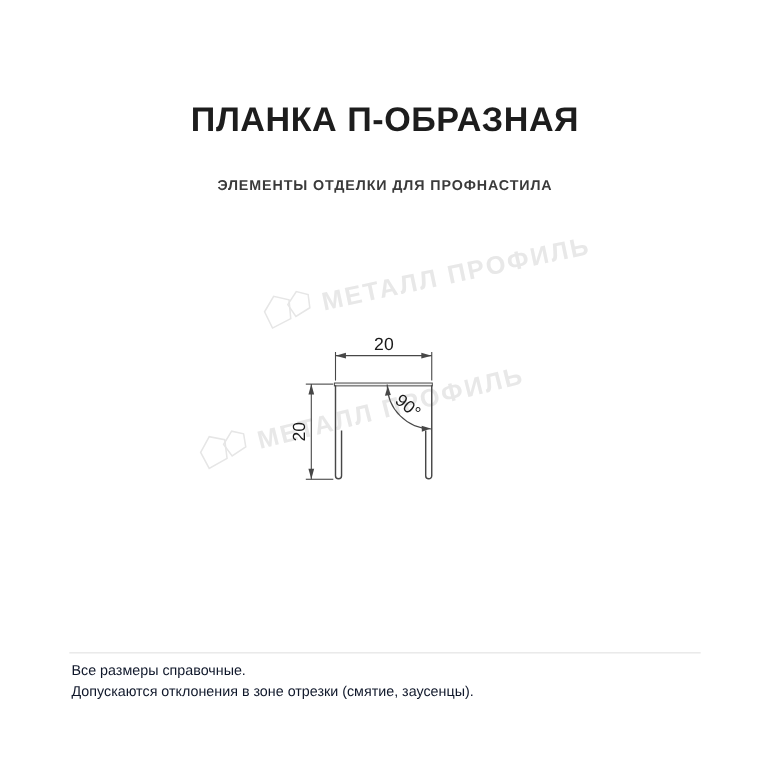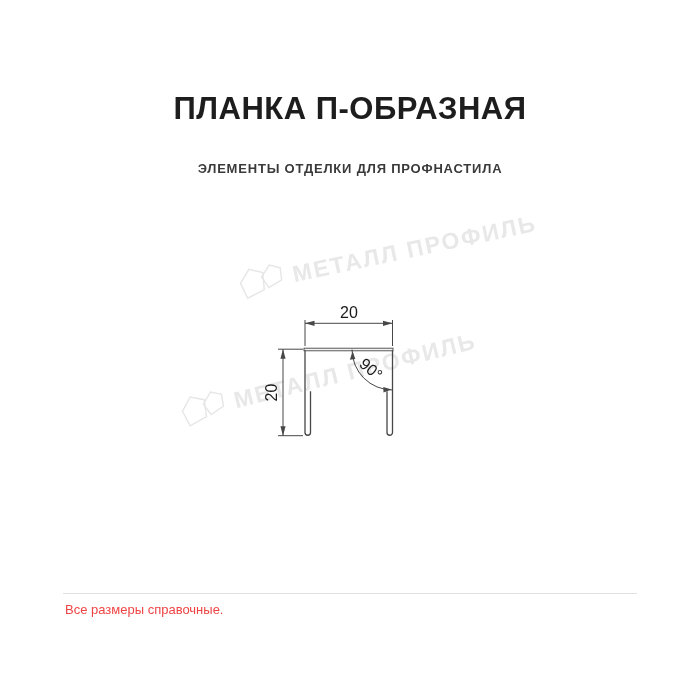--- a/index.html
+++ b/index.html
@@ -32,21 +32,21 @@
   .drawing text{
     font-family:"Liberation Sans",sans-serif;font-size:16px;fill:#1a1a1a;
   }
   
   .footer-rule{
     position:absolute;left:63px;top:593px;width:574px;height:1px;
     background:#e2e2e2;z-index:3;
   }
   .footer{
     position:absolute;left:65px;top:601px;font-size:13px;line-height:18.5px;
-    color:#ef4444;z-index:3;
+    color:#0f172a;z-index:3;
   }
 </style>
 </head>
 <body>
 
 <div class="page">
 
   <div class="title">
     <div>ПЛАНКА П-ОБРАЗНАЯ</div>
   </div>
@@ -100,15 +100,16 @@
       <path d="M352,349.5 A40.5,40.5 0 0 0 392.5,390"></path>
       <polygon points="352.6,351 349.9,359.8 355.3,359.1" fill="#474747" stroke="none"></polygon>
       <polygon points="391.6,389.6 383.3,387 383.5,392.4" fill="#474747" stroke="none"></polygon>
     </g>
     <text transform="translate(371,369) rotate(40)" text-anchor="middle" dy="0.35em">90°</text>
   </svg>
 
   <div class="footer-rule"></div>
   <div class="footer">
     <div>Все размеры справочные.</div>
+    <div>Допускаются отклонения в зоне отрезки (смятие, заусенцы).</div>
   </div>
 
 </div>
 
 </body></html>

